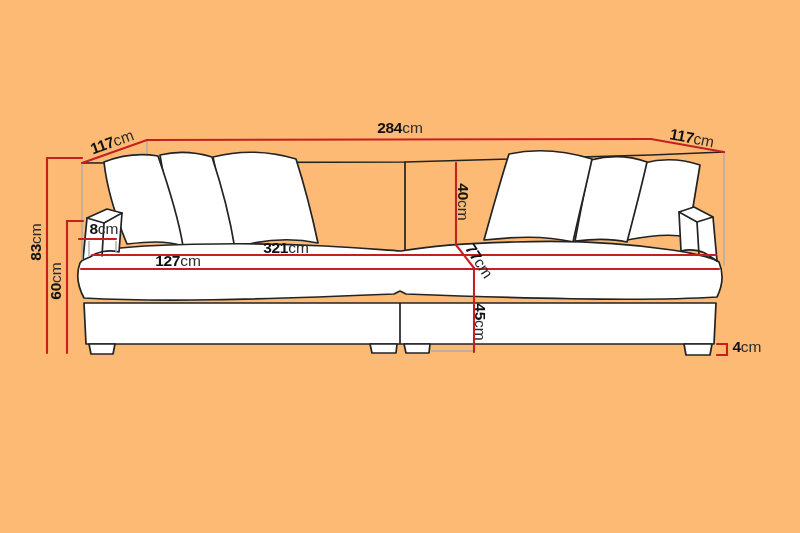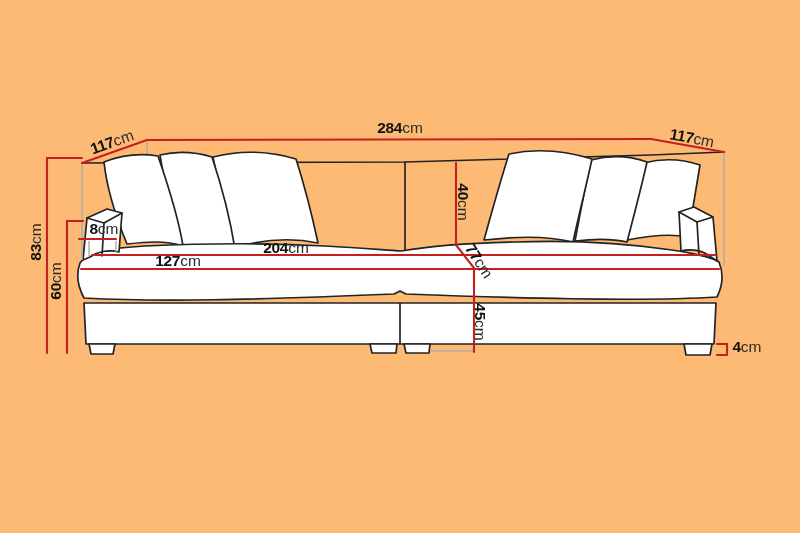--- a/index.html
+++ b/index.html
@@ -131,21 +131,21 @@
 
   <div class="dim-label rot-ccw" style="left:56px;top:281px;">
     <span class="val">60</span><span class="unit">cm</span>
   </div>
 
   <div class="dim-label" style="left:104px;top:229px;">
     <span class="val">8</span><span class="unit">cm</span>
   </div>
 
   <div class="dim-label" style="left:286px;top:248px;">
-    <span class="val">204</span><span class="unit">cm</span>
+    <span class="val">321</span><span class="unit">cm</span>
   </div>
 
   <div class="dim-label" style="left:178px;top:261px;">
     <span class="val">127</span><span class="unit">cm</span>
   </div>
 
   <div class="dim-label rot-cw" style="left:463px;top:202px;">
     <span class="val">40</span><span class="unit">cm</span>
   </div>
 

